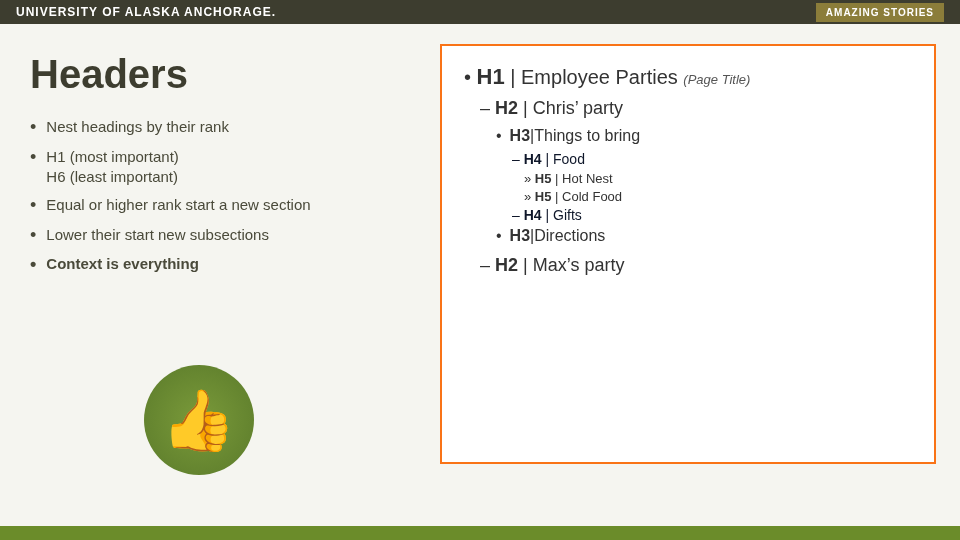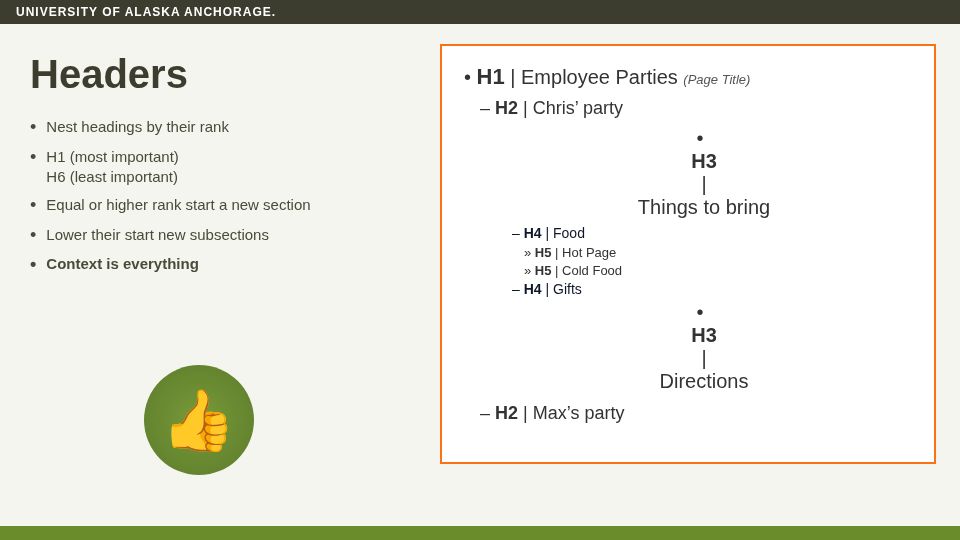--- a/index.html
+++ b/index.html
@@ -151,27 +151,26 @@
       color: #333;
       margin-left: 16px;
       margin-bottom: 8px;
     }
 
     .h2-line .h2-label {
       font-weight: bold;
     }
 
     .h3-line {
-      font-size: 20px;
+      font-size: 16px;
       color: #333;
       margin-left: 32px;
       margin-bottom: 6px;
       display: flex;
       align-items: center;
-      flex-direction: column;
     }
 
     .h3-line::before {
       content: '•';
       margin-right: 8px;
     }
 
     .h3-label {
       font-weight: bold;
     }
@@ -198,20 +197,23 @@
       font-weight: bold;
     }
   </style>
 </head>
 <body>
 
 <div class="top-bar">
   <div class="top-bar-logo">
     <span>University of Alaska Anchorage.</span>
   </div>
+  <div class="top-bar-right">
+    <span>Amazing Stories</span>
+  </div>
 </div>
 
 <div class="main">
 
   <div class="left-panel">
     <h1 class="page-title">Headers</h1>
 
     <ul class="bullet-list">
       <li>
         <span>Nest headings by their rank</span>
@@ -265,21 +267,21 @@
         <span>– </span>
         <span class="h4-label">H4</span>
         <span> | </span>
         <span>Food</span>
       </div>
 
       <div class="h5-line">
         <span>» </span>
         <span class="h5-label">H5</span>
         <span> | </span>
-        <span>Hot Page</span>
+        <span>Hot Nest</span>
       </div>
 
       <div class="h5-line">
         <span>» </span>
         <span class="h5-label">H5</span>
         <span> | </span>
         <span>Cold Food</span>
       </div>
 
       <div class="h4-line">

